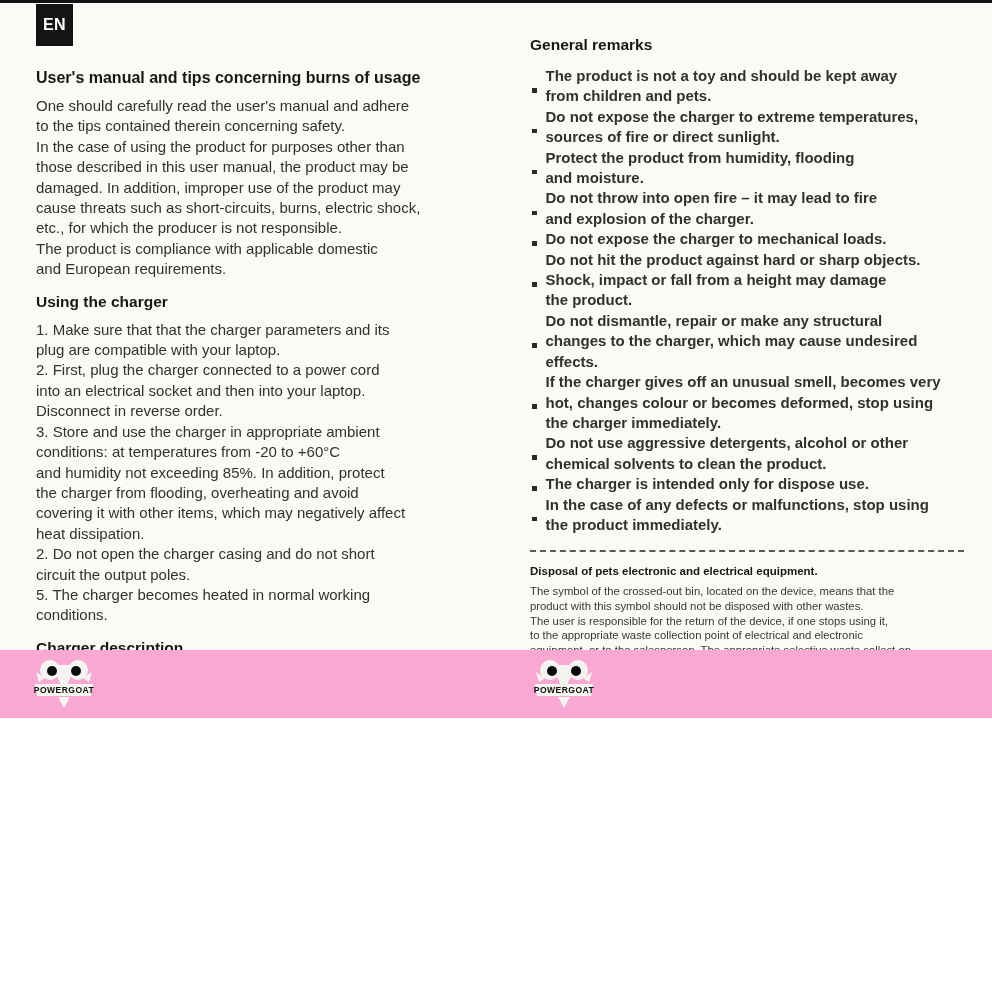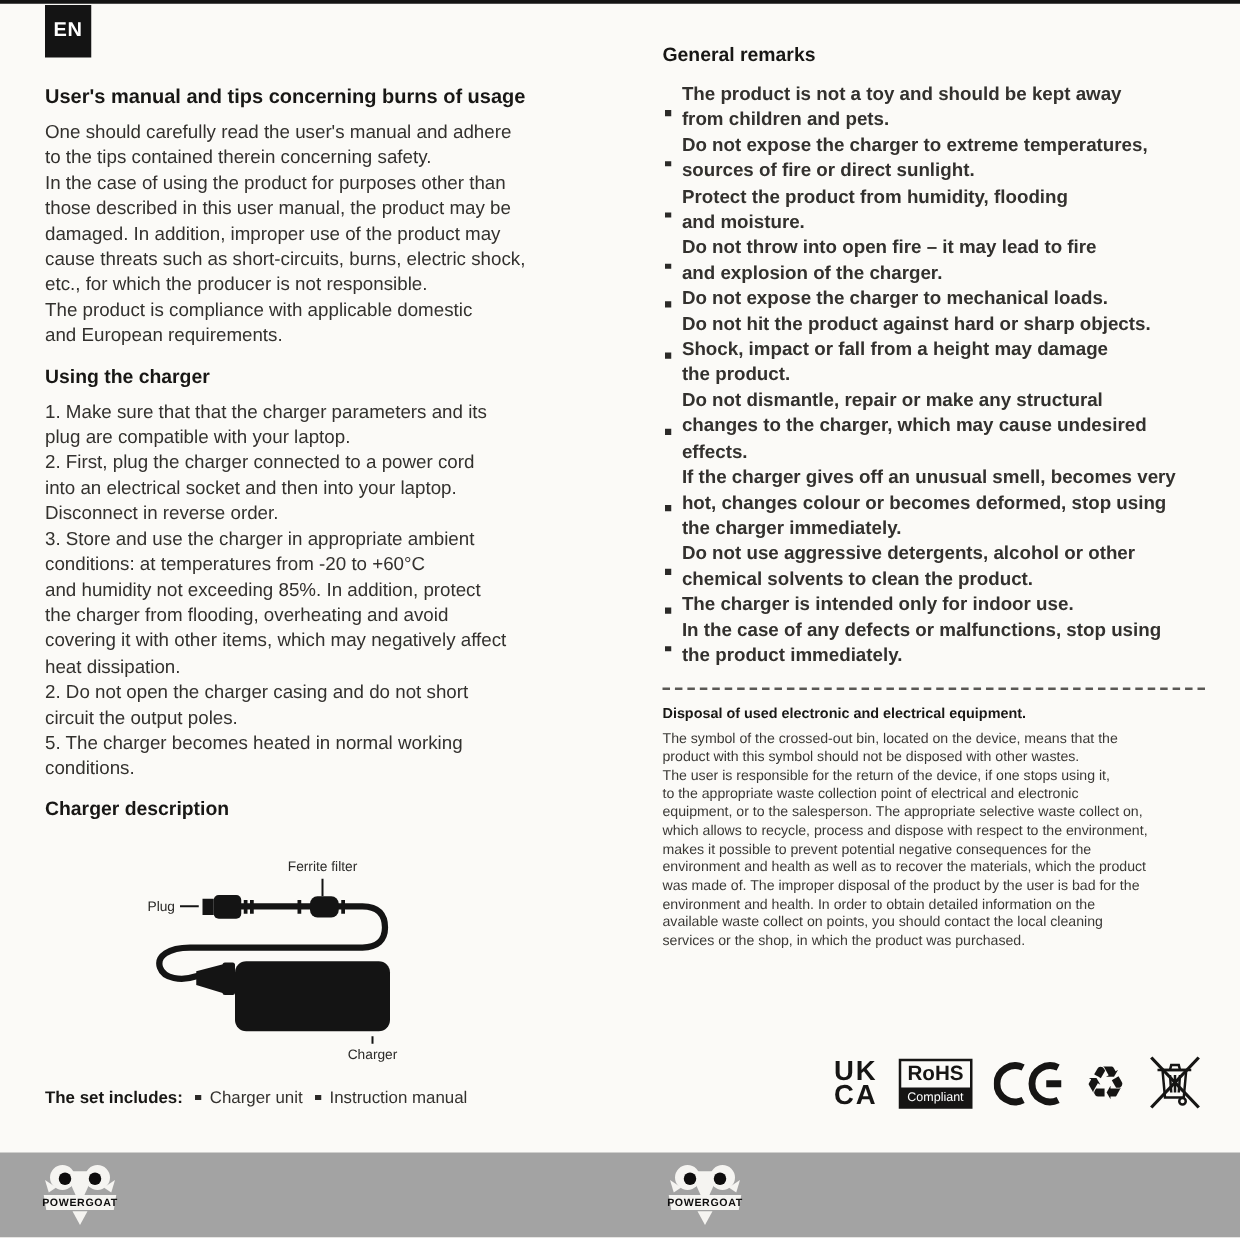--- a/index.html
+++ b/index.html
@@ -1,17 +1,17 @@
 <!DOCTYPE html>
 <html><head>
 <meta charset="utf-8">
 <style>
   html,body { margin:0; padding:0; }
   .page {
-    position:relative; width:992px; height:990px;
+    position:relative; width:992px; height:718px;
     background:#fbfaf7; overflow:hidden;
     font-family:"Liberation Sans", sans-serif;
     color:#33312e;
   }
   .top-strip { position:absolute; top:0; left:0; width:100%; height:3px; background:#141414; }
 
   
   .col-left  { position:absolute; left:36px;  top:4px;  width:458px; }
   .col-right { position:absolute; left:530px; top:36px; width:434px; }
 
@@ -47,21 +47,21 @@
 
   
   .marks { margin-top:82px; display:flex; justify-content:flex-end; align-items:center; gap:17px; padding-right:2px; }
   .ukca { font-weight:800; font-size:22px; line-height:18.5px; letter-spacing:1.5px; color:#161514; }
   .rohs { display:inline-block; }
   .rohs-top { border:2.5px solid #161514; font-weight:800; font-size:16.5px; padding:0 5px 1px; text-align:center; color:#161514; line-height:20px; }
   .rohs-bottom { background:#161514; color:#fff; font-size:10px; text-align:center; padding:1px 3px 3px; line-height:11px; }
   .recycle-glyph { font-size:37px; color:#161514; line-height:40px; }
 
   
-  .footer { position:absolute; left:0; bottom:0; width:100%; height:68px; background:#a3a3a3; }
+  .footer { position:absolute; left:0; bottom:0; width:100%; height:68px; background:#f9a8d4; }
   .brand-logo { position:absolute; top:6px; }
   .brand-logo.pos-left { left:33px; }
   .brand-logo.pos-center { left:533px; }
 </style>
 </head>
 <body>
 
 <div class="page">
   <div class="top-strip"></div>
 
@@ -183,32 +183,32 @@
 hot, changes colour or becomes deformed, stop using
 the charger immediately.</span>
         </div>
       <div class="bullet-item">
           <span class="sq"></span>
           <span class="bt pre">Do not use aggressive detergents, alcohol or other
 chemical solvents to clean the product.</span>
         </div>
       <div class="bullet-item">
           <span class="sq"></span>
-          <span class="bt pre">The charger is intended only for indoor use.</span>
+          <span class="bt pre">The charger is intended only for dispose use.</span>
         </div>
       <div class="bullet-item">
           <span class="sq"></span>
           <span class="bt pre">In the case of any defects or malfunctions, stop using
 the product immediately.</span>
         </div>
     </div>
 
     <hr class="dash-sep">
 
-    <h3 class="disposal">Disposal of used electronic and electrical equipment.</h3>
+    <h3 class="disposal">Disposal of pets electronic and electrical equipment.</h3>
     <div class="disposal-text pre">The symbol of the crossed-out bin, located on the device, means that the
 product with this symbol should not be disposed with other wastes.
 The user is responsible for the return of the device, if one stops using it,
 to the appropriate waste collection point of electrical and electronic
 equipment, or to the salesperson. The appropriate selective waste collect on,
 which allows to recycle, process and dispose with respect to the environment,
 makes it possible to prevent potential negative consequences for the
 environment and health as well as to recover the materials, which the product
 was made of. The improper disposal of the product by the user is bad for the
 environment and health. In order to obtain detailed information on the

